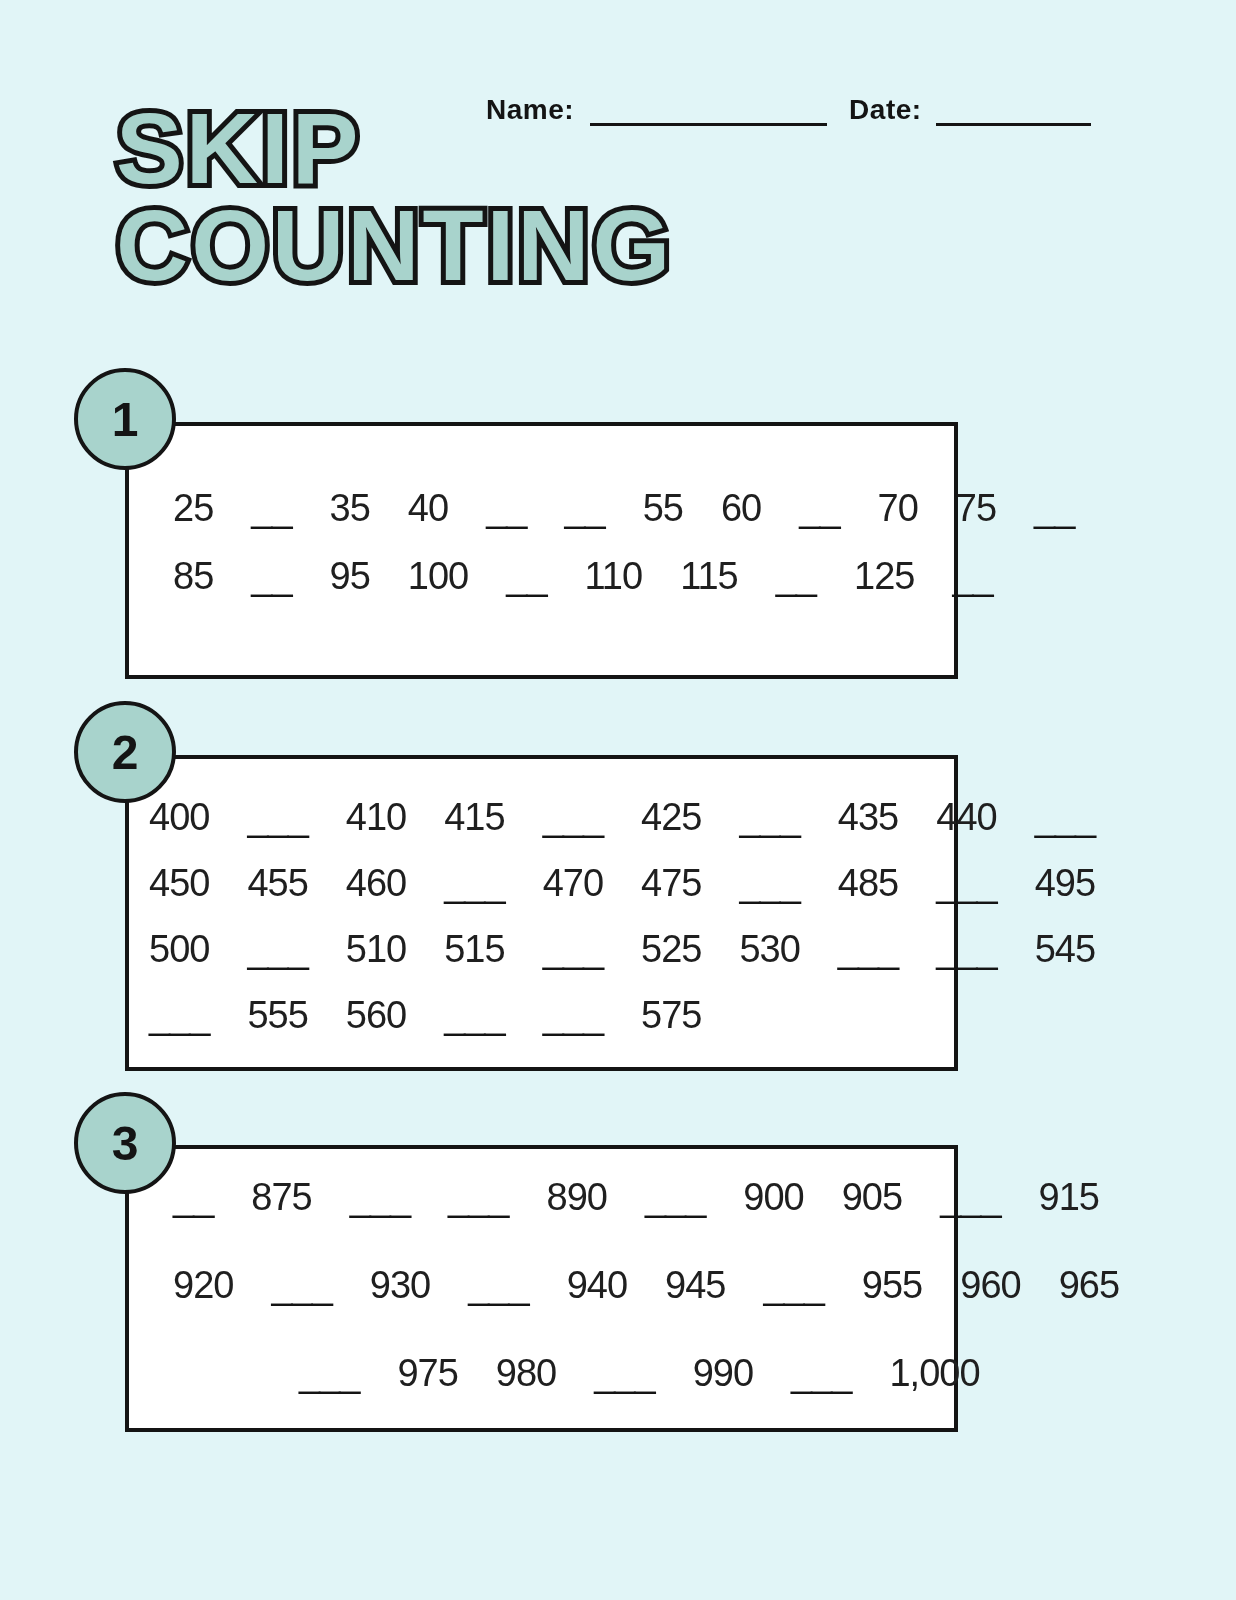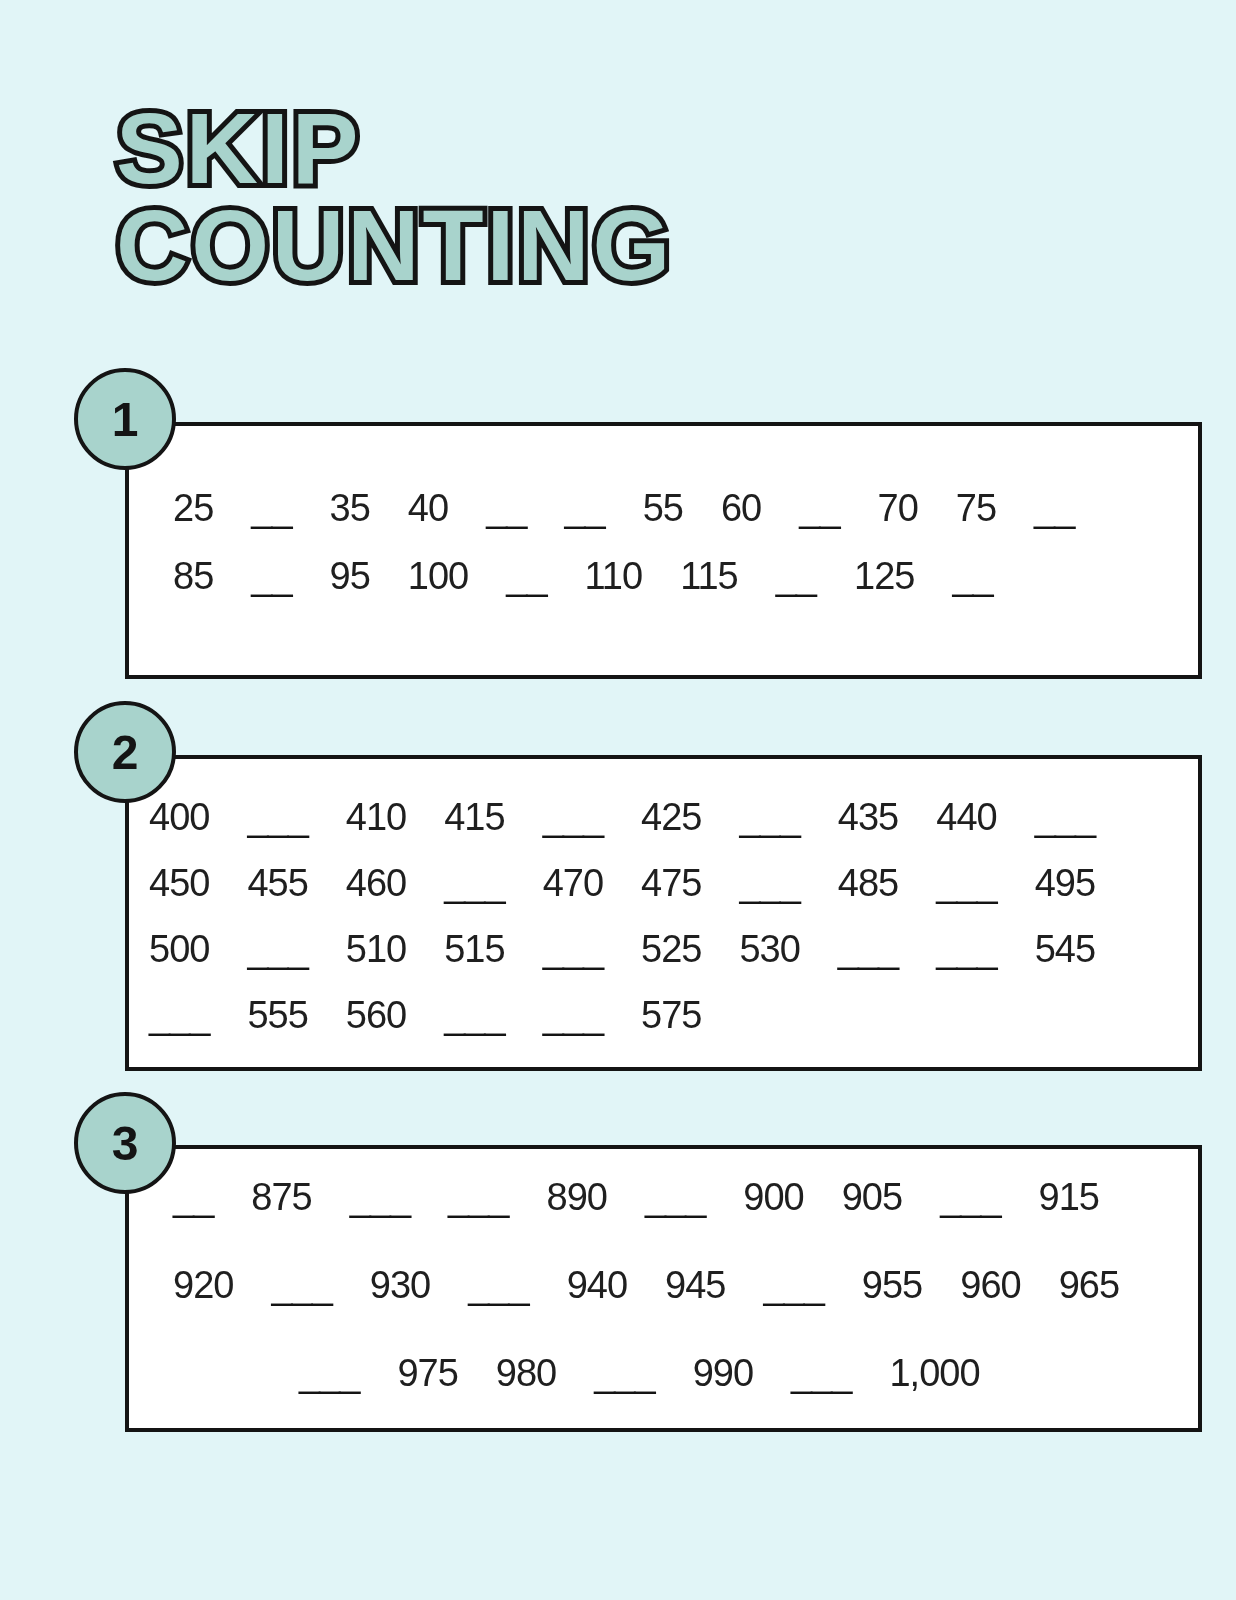--- a/index.html
+++ b/index.html
@@ -48,21 +48,21 @@
     font-weight:700; margin-left:24px; letter-spacing:1px;
   }
 
   .instructions{
     position:absolute; left:121px; top:303px;
     font-size:27px; letter-spacing:0.2px; color:#1c1c1c;
   }
 
   
   .box{
-    position:absolute; left:125px; width:1077px;
+    position:absolute; left:125px; width:833px;
     background:var(--box-bg); border:4px solid var(--ink);
   }
   #box1{ top:422px; height:257px; padding:61px 10px 0 44px; }
   #box2{ top:755px; height:316px; padding:37px 10px 0 20px; }
   #box3{ top:1145px; height:287px; padding:27px 10px 0 44px; }
 
   .row{
     display:flex; align-items:baseline; gap:38px;
     height:40px; font-size:38px; letter-spacing:-1px; color:#1f1f1f;
     white-space:nowrap;
@@ -83,20 +83,26 @@
   }
   #badge1{ left:74px; top:368px; }
   #badge2{ left:74px; top:701px; }
   #badge3{ left:74px; top:1092px; }
 </style>
 </head>
 <body>
 
 <div class="worksheet">
 
+  <div class="fields">
+    <span>Name:</span>
+    <span class="write-line name-line"></span>
+    <span class="date-label">Date:</span>
+    <span class="write-line date-line"></span>
+  </div>
 
   <div class="title">
     <div class="title-line">
       <span class="outlined">
         <span class="stroke">SKIP</span>
         <span class="fill">SKIP</span>
       </span>
     </div>
     <div class="title-line title-line2">
       <span class="outlined">

